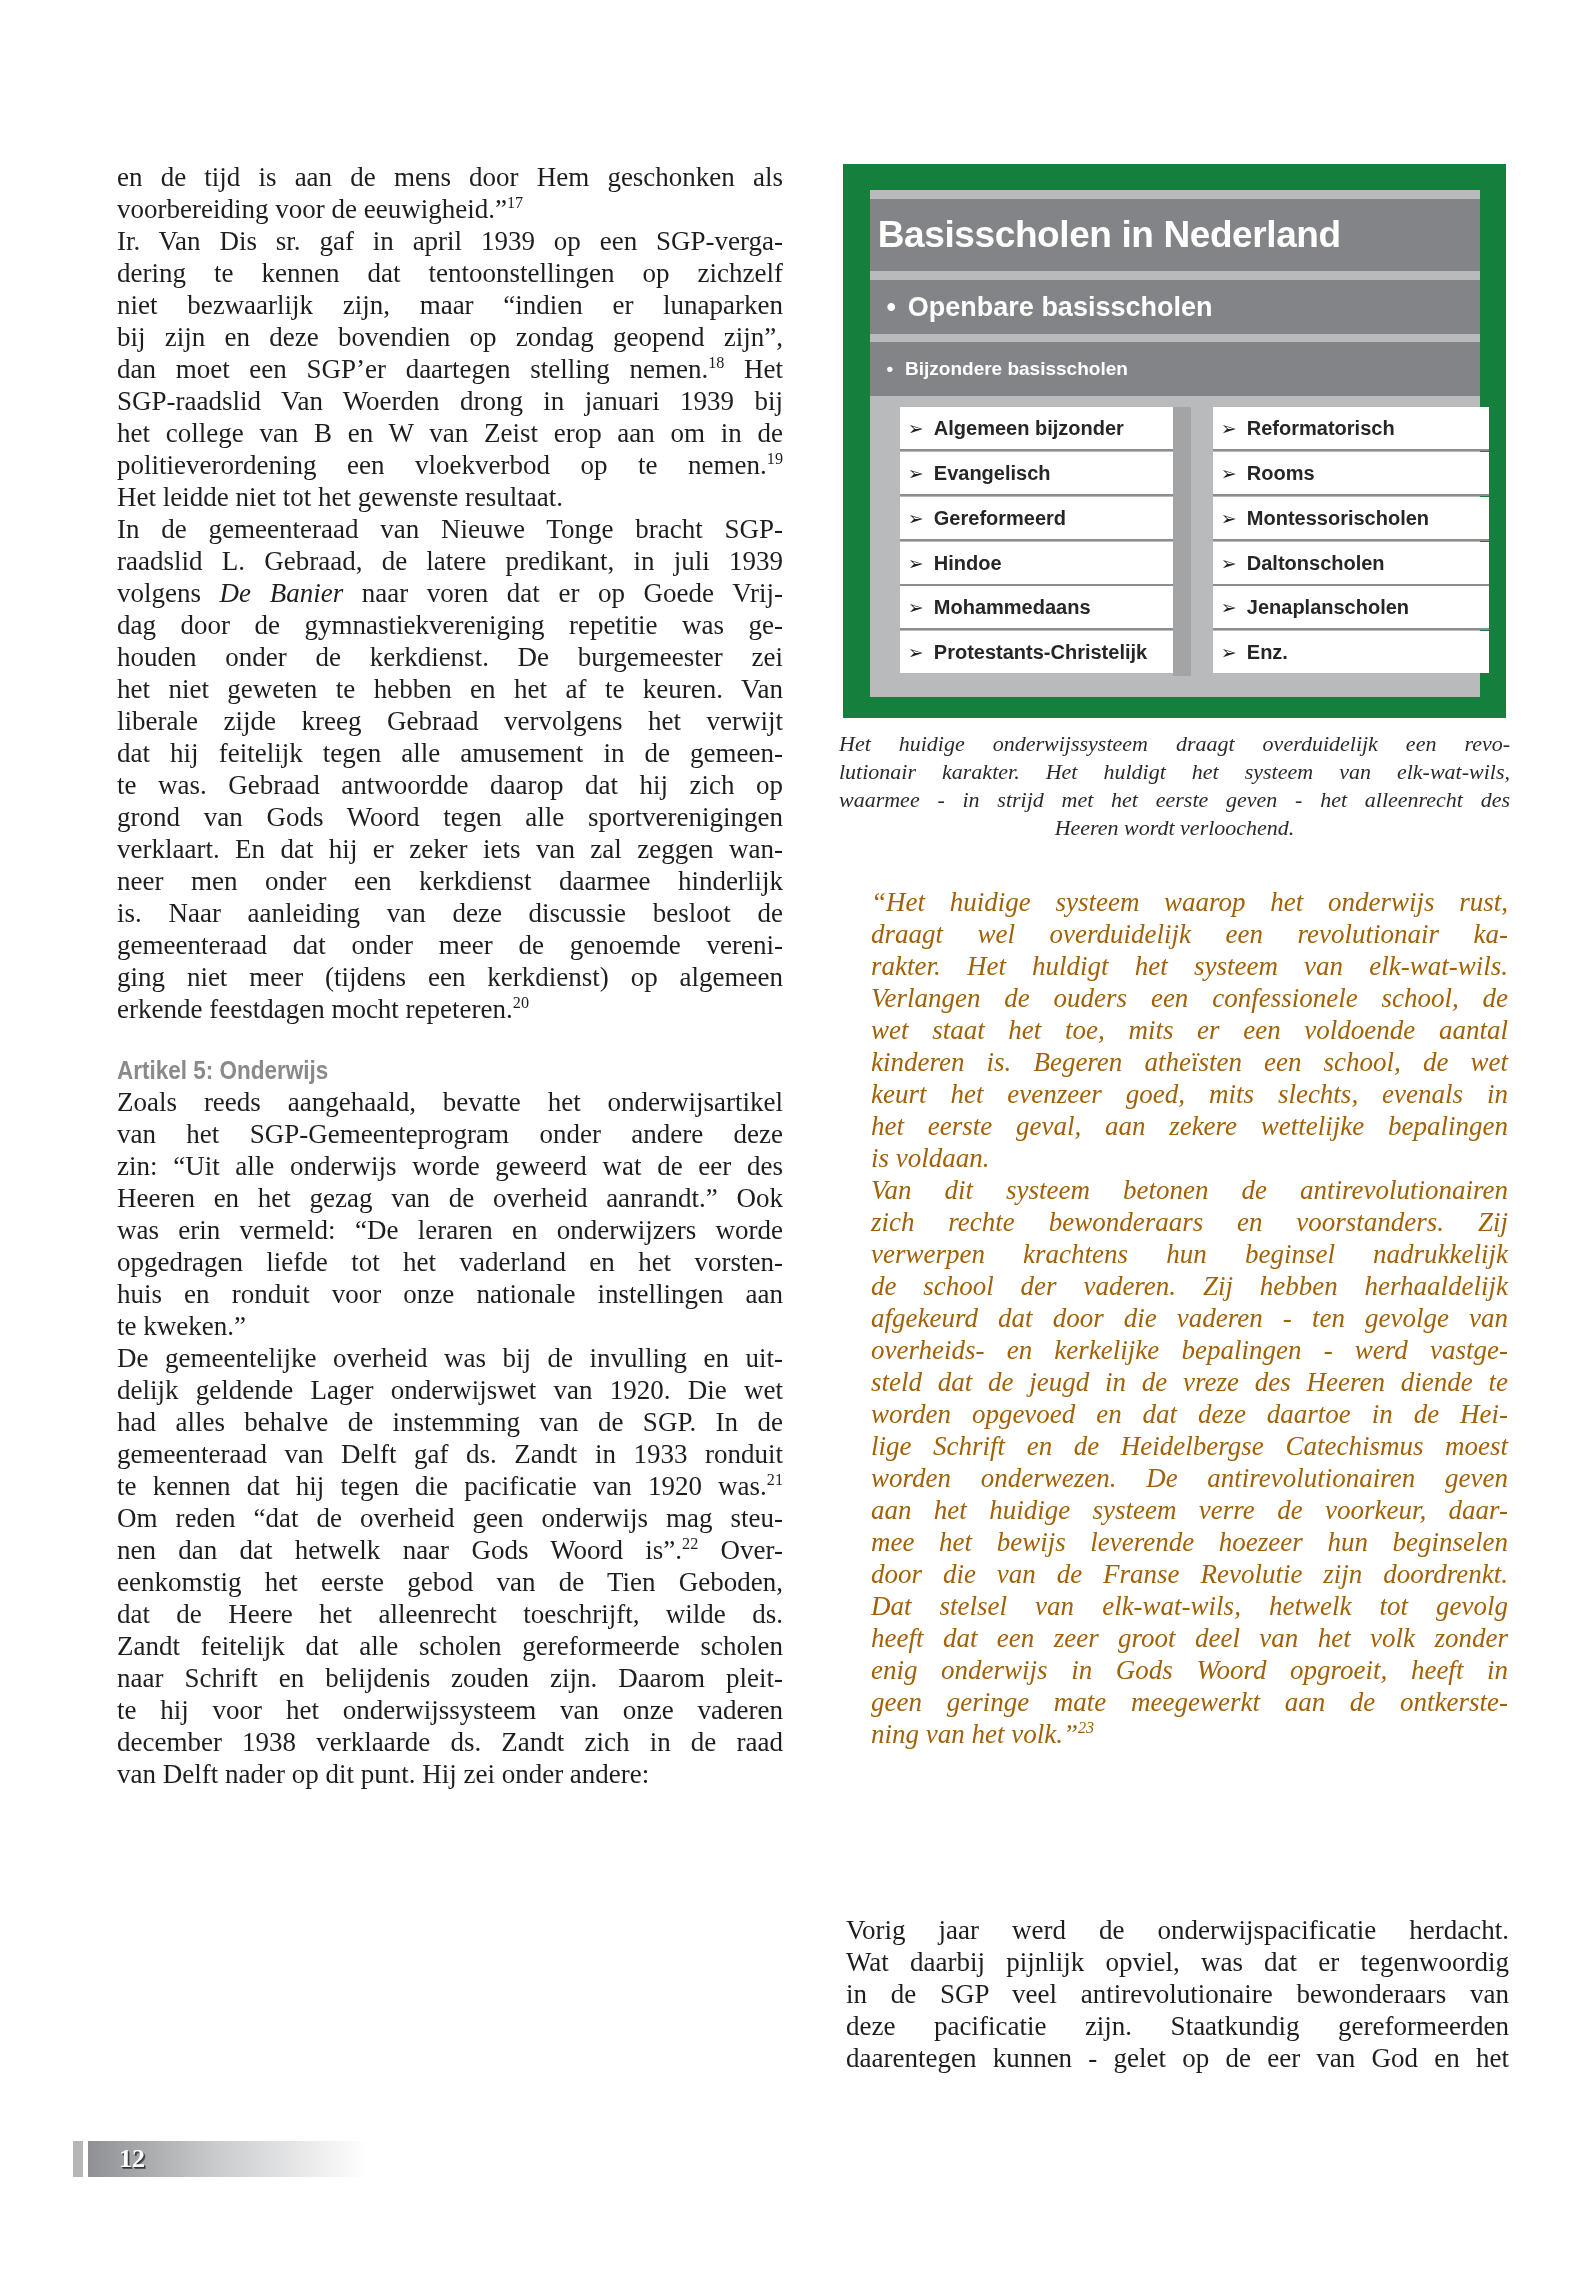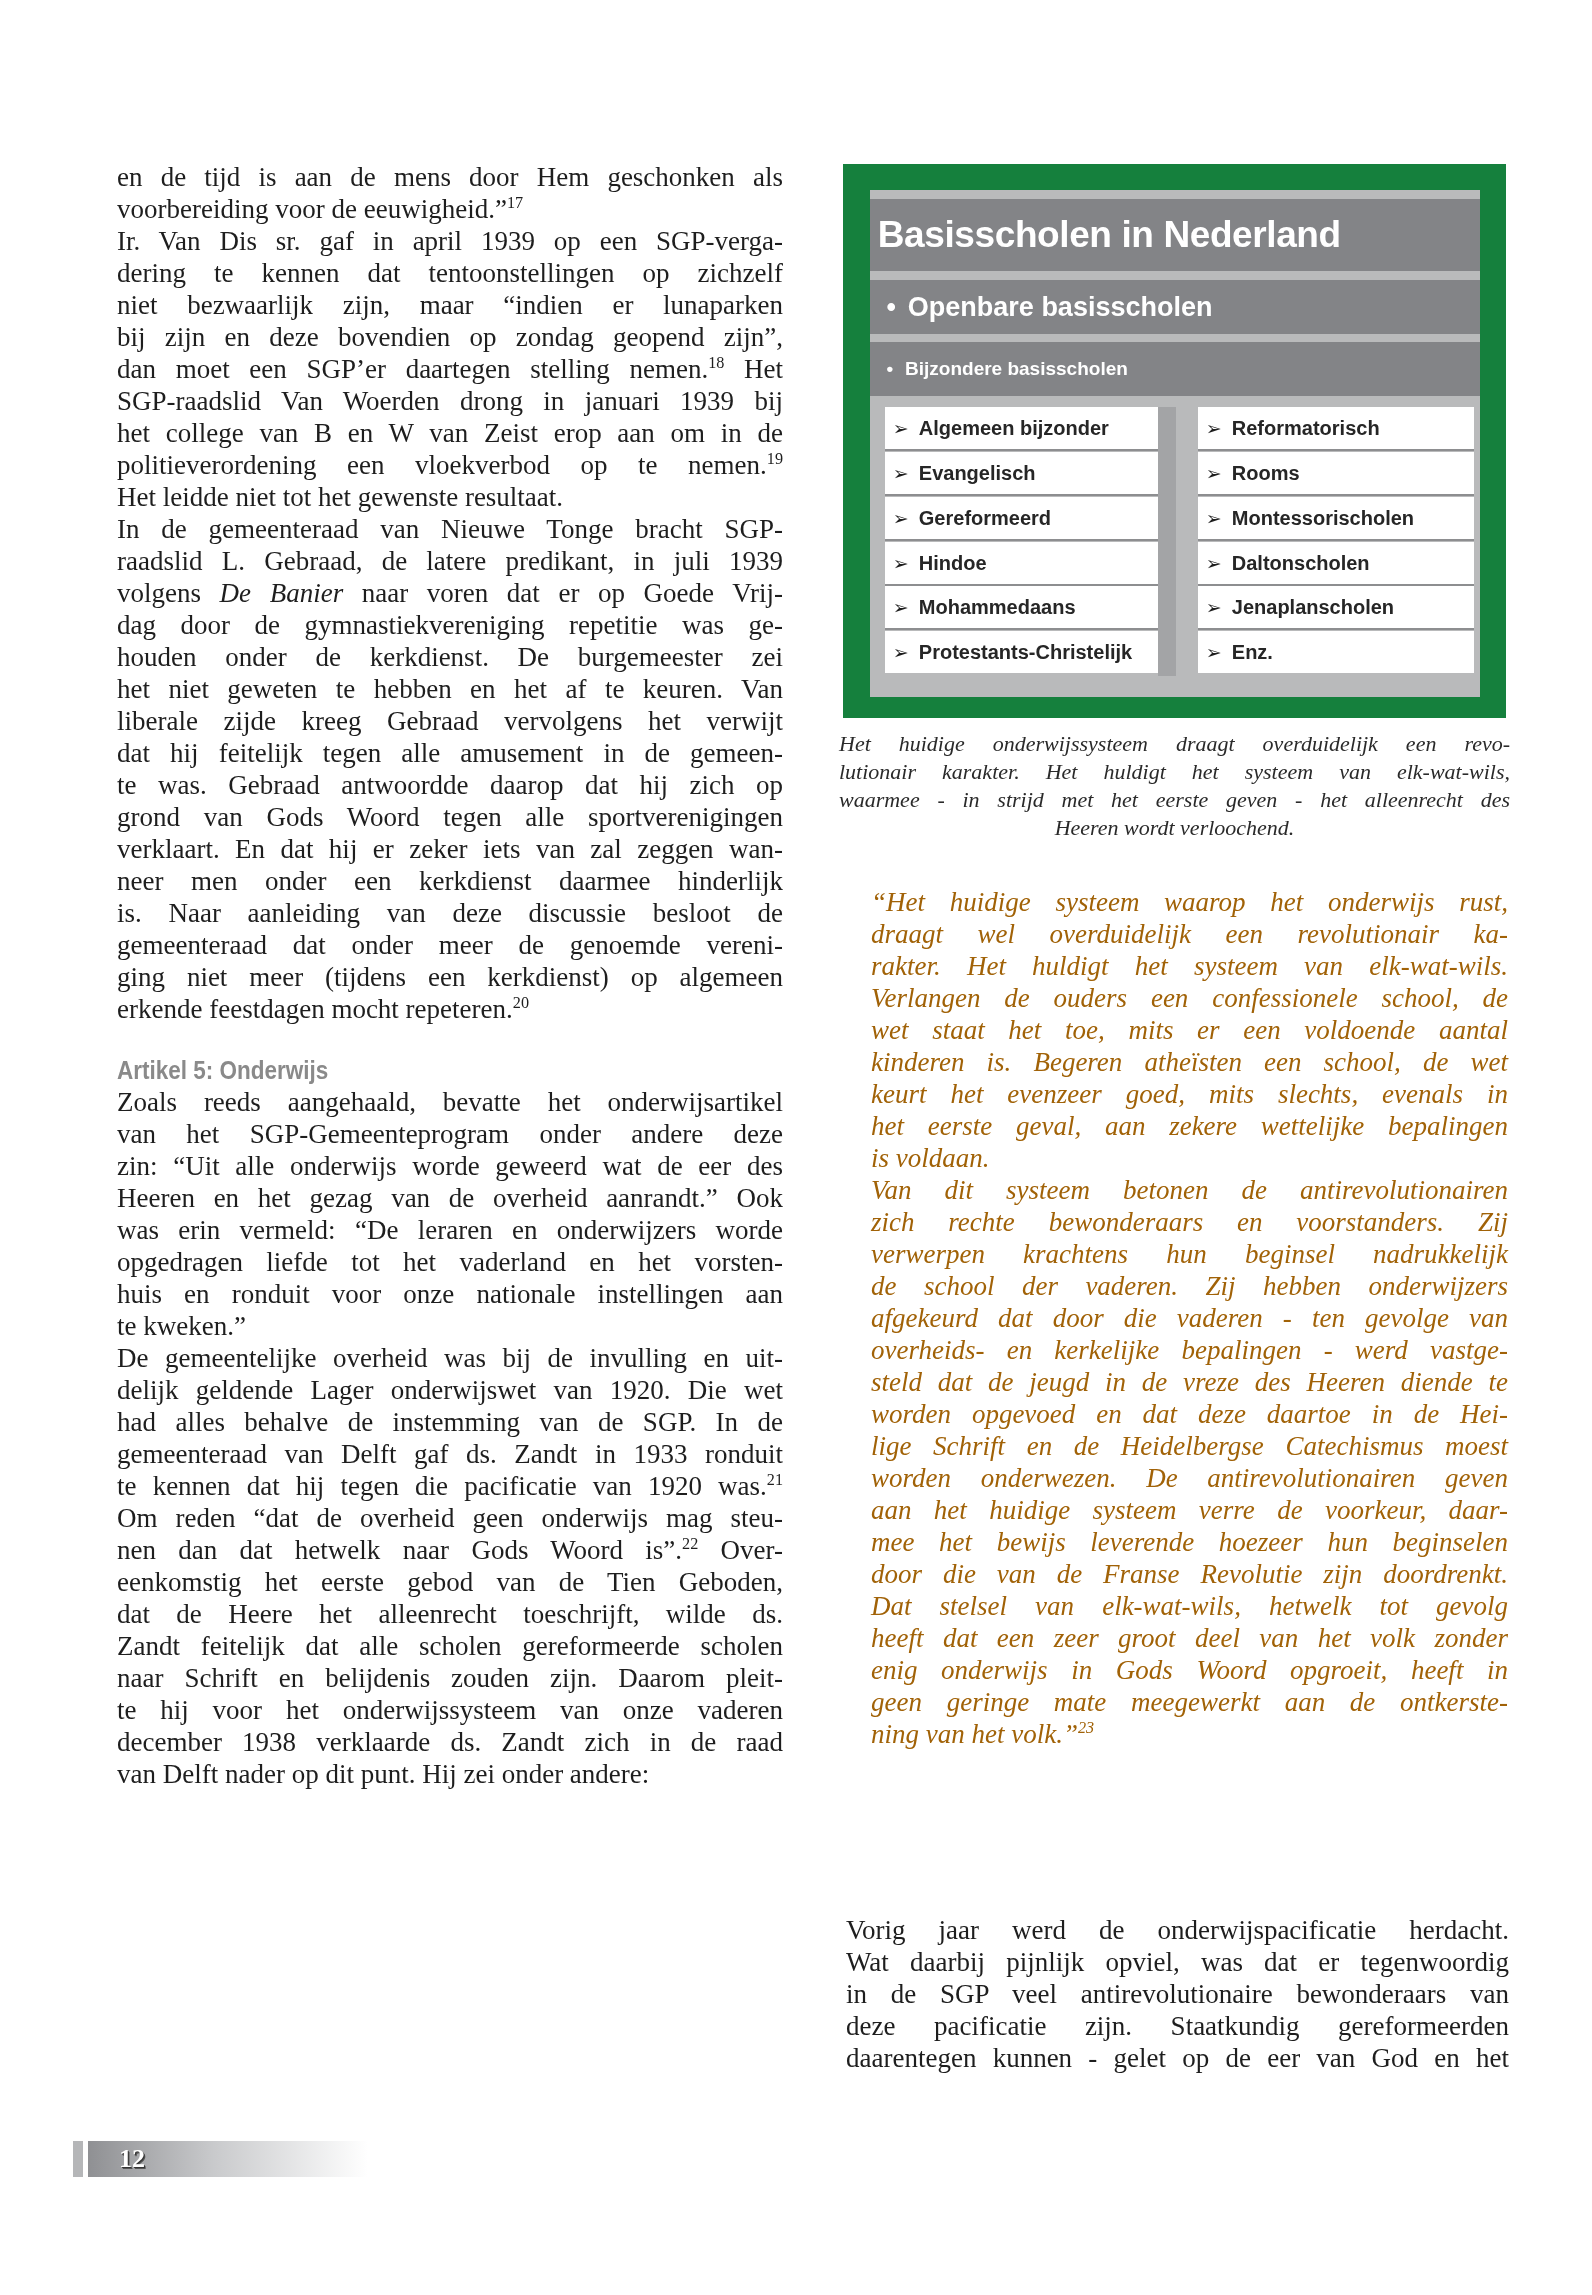--- a/index.html
+++ b/index.html
@@ -16,21 +16,21 @@
   .heading { font-family: "Liberation Sans", "DejaVu Sans", sans-serif; font-weight: bold; color: #8a8a8a; font-size: 25px; line-height: 31px; height: 31px; margin-top: 30px; display: block; transform: scaleX(0.9); transform-origin: left; }
 
   
   .figure { position: absolute; left: 843px; top: 164px; width: 663px; height: 554px; background: #15803d; }
   .inner { position: absolute; left: 27px; top: 26px; width: 610px; height: 507px; background: #b9babb; }
   .band { position: absolute; left: 0; width: 610px; background: #838487; color: #ffffff; font-family: "Liberation Sans", "DejaVu Sans", sans-serif; font-weight: bold; box-sizing: border-box; }
   .band-title { top: 8.6px; height: 72px; font-size: 37px; line-height: 72px; padding-left: 7.8px; letter-spacing: -0.4px; }
   .band-open { top: 90px; height: 54px; font-size: 27px; line-height: 54px; padding-left: 16.4px; }
   .band-bijz { top: 152px; height: 54px; font-size: 19px; line-height: 54px; padding-left: 16.4px; }
   .bullet { display: inline-block; margin-right: 12px; }
-  .list-wrap { position: absolute; top: 217px; left: 15px; width: 664px; height: 272px; }
+  .list-wrap { position: absolute; top: 217px; left: 30px; width: 664px; height: 272px; }
   .sep-col { position: absolute; left: 273px; top: 0; width: 18px; height: 269px; background: #a3a4a6; }
   .cell { position: absolute; height: 42px; background: #ffffff; border-bottom: 2.6px solid #8d8e90; box-sizing: content-box; font-family: "Liberation Sans", "DejaVu Sans", sans-serif; font-weight: bold; font-size: 20px; line-height: 42px; color: #262626; white-space: nowrap; }
   .cell.col-a { left: 0; width: 273px; }
   .cell.col-b { left: 313px; width: 276px; }
   .cell .arrow { display: inline-block; width: 26px; padding-left: 7.8px; font-size: 19px; color: #1e1e1e; }
 
   .caption { position: absolute; left: 839px; top: 730px; width: 671px; font-family: "Liberation Serif", "DejaVu Serif", serif; font-style: italic; font-size: 22px; line-height: 28px; color: #2a2a2a; }
   .caption .line { height: 28px; }
   .caption .center { text-align: center; text-align-last: center; }
 
@@ -151,21 +151,21 @@
     <span class="line">wet staat het toe, mits er een voldoende aantal</span>
     <span class="line">kinderen is. Begeren atheïsten een school, de wet</span>
     <span class="line">keurt het evenzeer goed, mits slechts, evenals in</span>
     <span class="line">het eerste geval, aan zekere wettelijke bepalingen</span>
     <span class="line last">is voldaan.</span>
   </div>
   <div>
     <span class="line">Van dit systeem betonen de antirevolutionairen</span>
     <span class="line">zich rechte bewonderaars en voorstanders. Zij</span>
     <span class="line">verwerpen krachtens hun beginsel nadrukkelijk</span>
-    <span class="line">de school der vaderen. Zij hebben onderwijzers</span>
+    <span class="line">de school der vaderen. Zij hebben herhaaldelijk</span>
     <span class="line">afgekeurd dat door die vaderen - ten gevolge van</span>
     <span class="line">overheids- en kerkelijke bepalingen - werd vastge-</span>
     <span class="line">steld dat de jeugd in de vreze des Heeren diende te</span>
     <span class="line">worden opgevoed en dat deze daartoe in de Hei-</span>
     <span class="line">lige Schrift en de Heidelbergse Catechismus moest</span>
     <span class="line">worden onderwezen. De antirevolutionairen geven</span>
     <span class="line">aan het huidige systeem verre de voorkeur, daar-</span>
     <span class="line">mee het bewijs leverende hoezeer hun beginselen</span>
     <span class="line">door die van de Franse Revolutie zijn doordrenkt.</span>
     <span class="line">Dat stelsel van elk-wat-wils, hetwelk tot gevolg</span>

